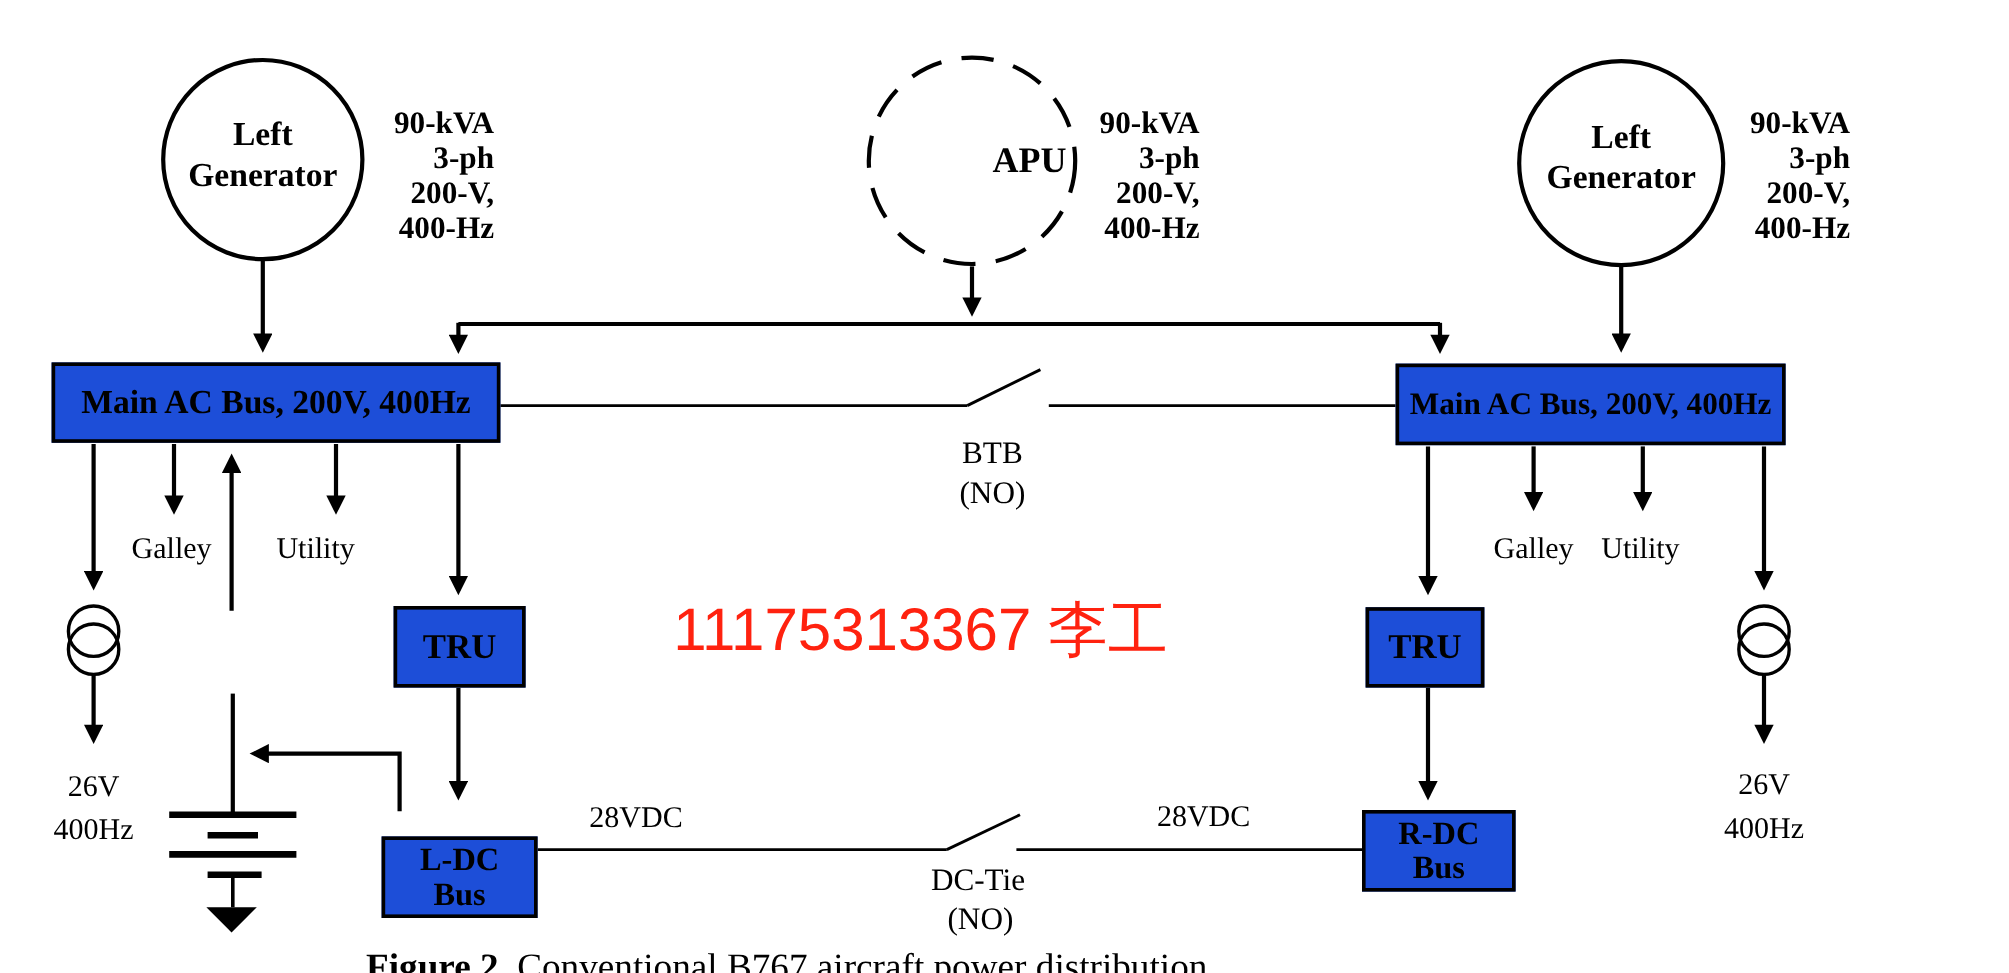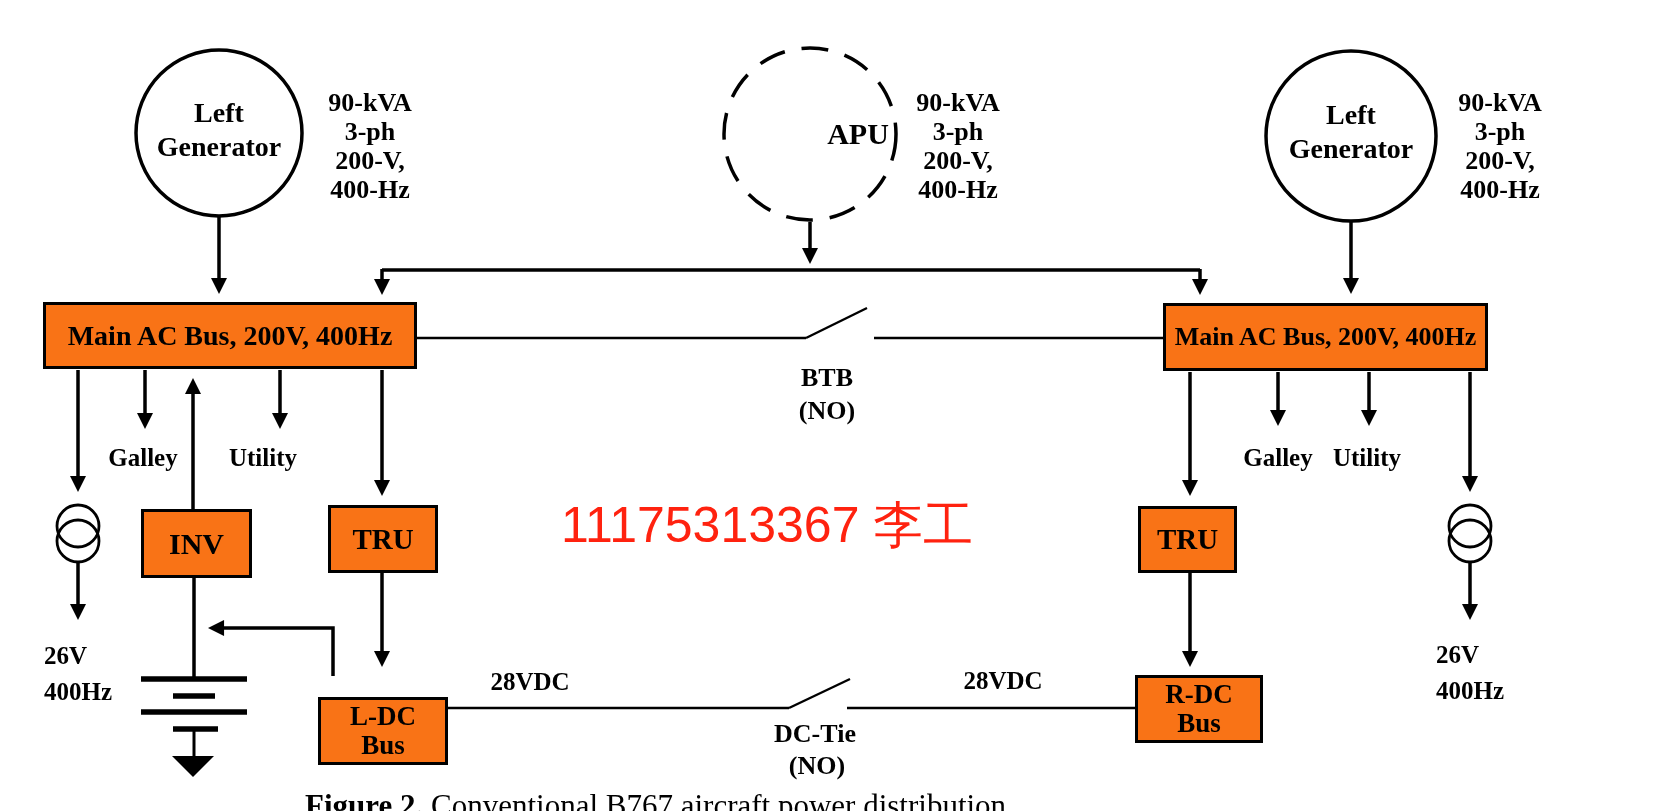--- a/index.html
+++ b/index.html
@@ -1,23 +1,23 @@
 <!DOCTYPE html>
 <html><head>
 <meta charset="utf-8">
 <style>
   html,body{margin:0;padding:0;background:#fff;}
   #stage{position:relative;width:1674px;height:811px;background:#ffffff;overflow:hidden;
          font-family:"Liberation Serif",serif;color:#000;}
   #wires{position:absolute;left:0;top:0;}
-  .lbl{position:absolute;font-weight:bold;white-space:nowrap;transform:translateX(-50%);
-       line-height:1.12;}
-  .box{position:absolute;border:3px solid #000;background:#f97316;display:flex;
+  .lbl{position:absolute;font-weight:normal;white-space:nowrap;transform:translateX(-50%);
+       text-align:center;line-height:1.12;}
+  .box{position:absolute;border:3px solid #000;background:#1d4ed8;display:flex;
        align-items:center;justify-content:center;font-weight:bold;text-align:center;}
-  .specs{position:absolute;font-weight:bold;transform:translateX(-50%);text-align:center;
+  .specs{position:absolute;font-weight:bold;transform:translateX(-50%);text-align:right;
          font-size:26px;line-height:29px;white-space:nowrap;}
   .circlbl{position:absolute;font-weight:bold;transform:translateX(-50%);text-align:center;}
   .watermark{position:absolute;font-family:"Liberation Sans",sans-serif;font-weight:normal;
              font-size:50px;line-height:1.1;white-space:nowrap;}
   .caption{position:absolute;font-size:31px;white-space:nowrap;font-weight:normal;}
   .caption b{font-weight:bold;}
 </style>
 </head>
 <body>
 
@@ -117,21 +117,20 @@
   </div>
   <div class="specs" style="left:1500px;top:88px;">
     <div>90-kVA</div>
     <div>3-ph</div>
     <div>200-V,</div>
     <div>400-Hz</div>
   </div>
 
   <div class="box" style="left:43px;top:302px;width:368px;height:61px;font-size:28px;">Main AC Bus, 200V, 400Hz</div>
   <div class="box" style="left:1163px;top:303px;width:319px;height:62px;font-size:26px;">Main AC Bus, 200V, 400Hz</div>
-  <div class="box" style="left:141px;top:509px;width:105px;height:63px;font-size:30px;">INV</div>
   <div class="box" style="left:328px;top:505px;width:104px;height:62px;font-size:29px;">TRU</div>
   <div class="box" style="left:1138px;top:506px;width:93px;height:61px;font-size:29px;">TRU</div>
   <div class="box" style="left:318px;top:675px;width:124px;height:62px;font-size:27px;line-height:29px;margin-top:22px;">
     <div>
         <div>L-DC</div>
         <div>Bus</div>
       </div>
   </div>
   <div class="box" style="left:1135px;top:675px;width:122px;height:62px;font-size:27px;line-height:29px;">
     <div>

